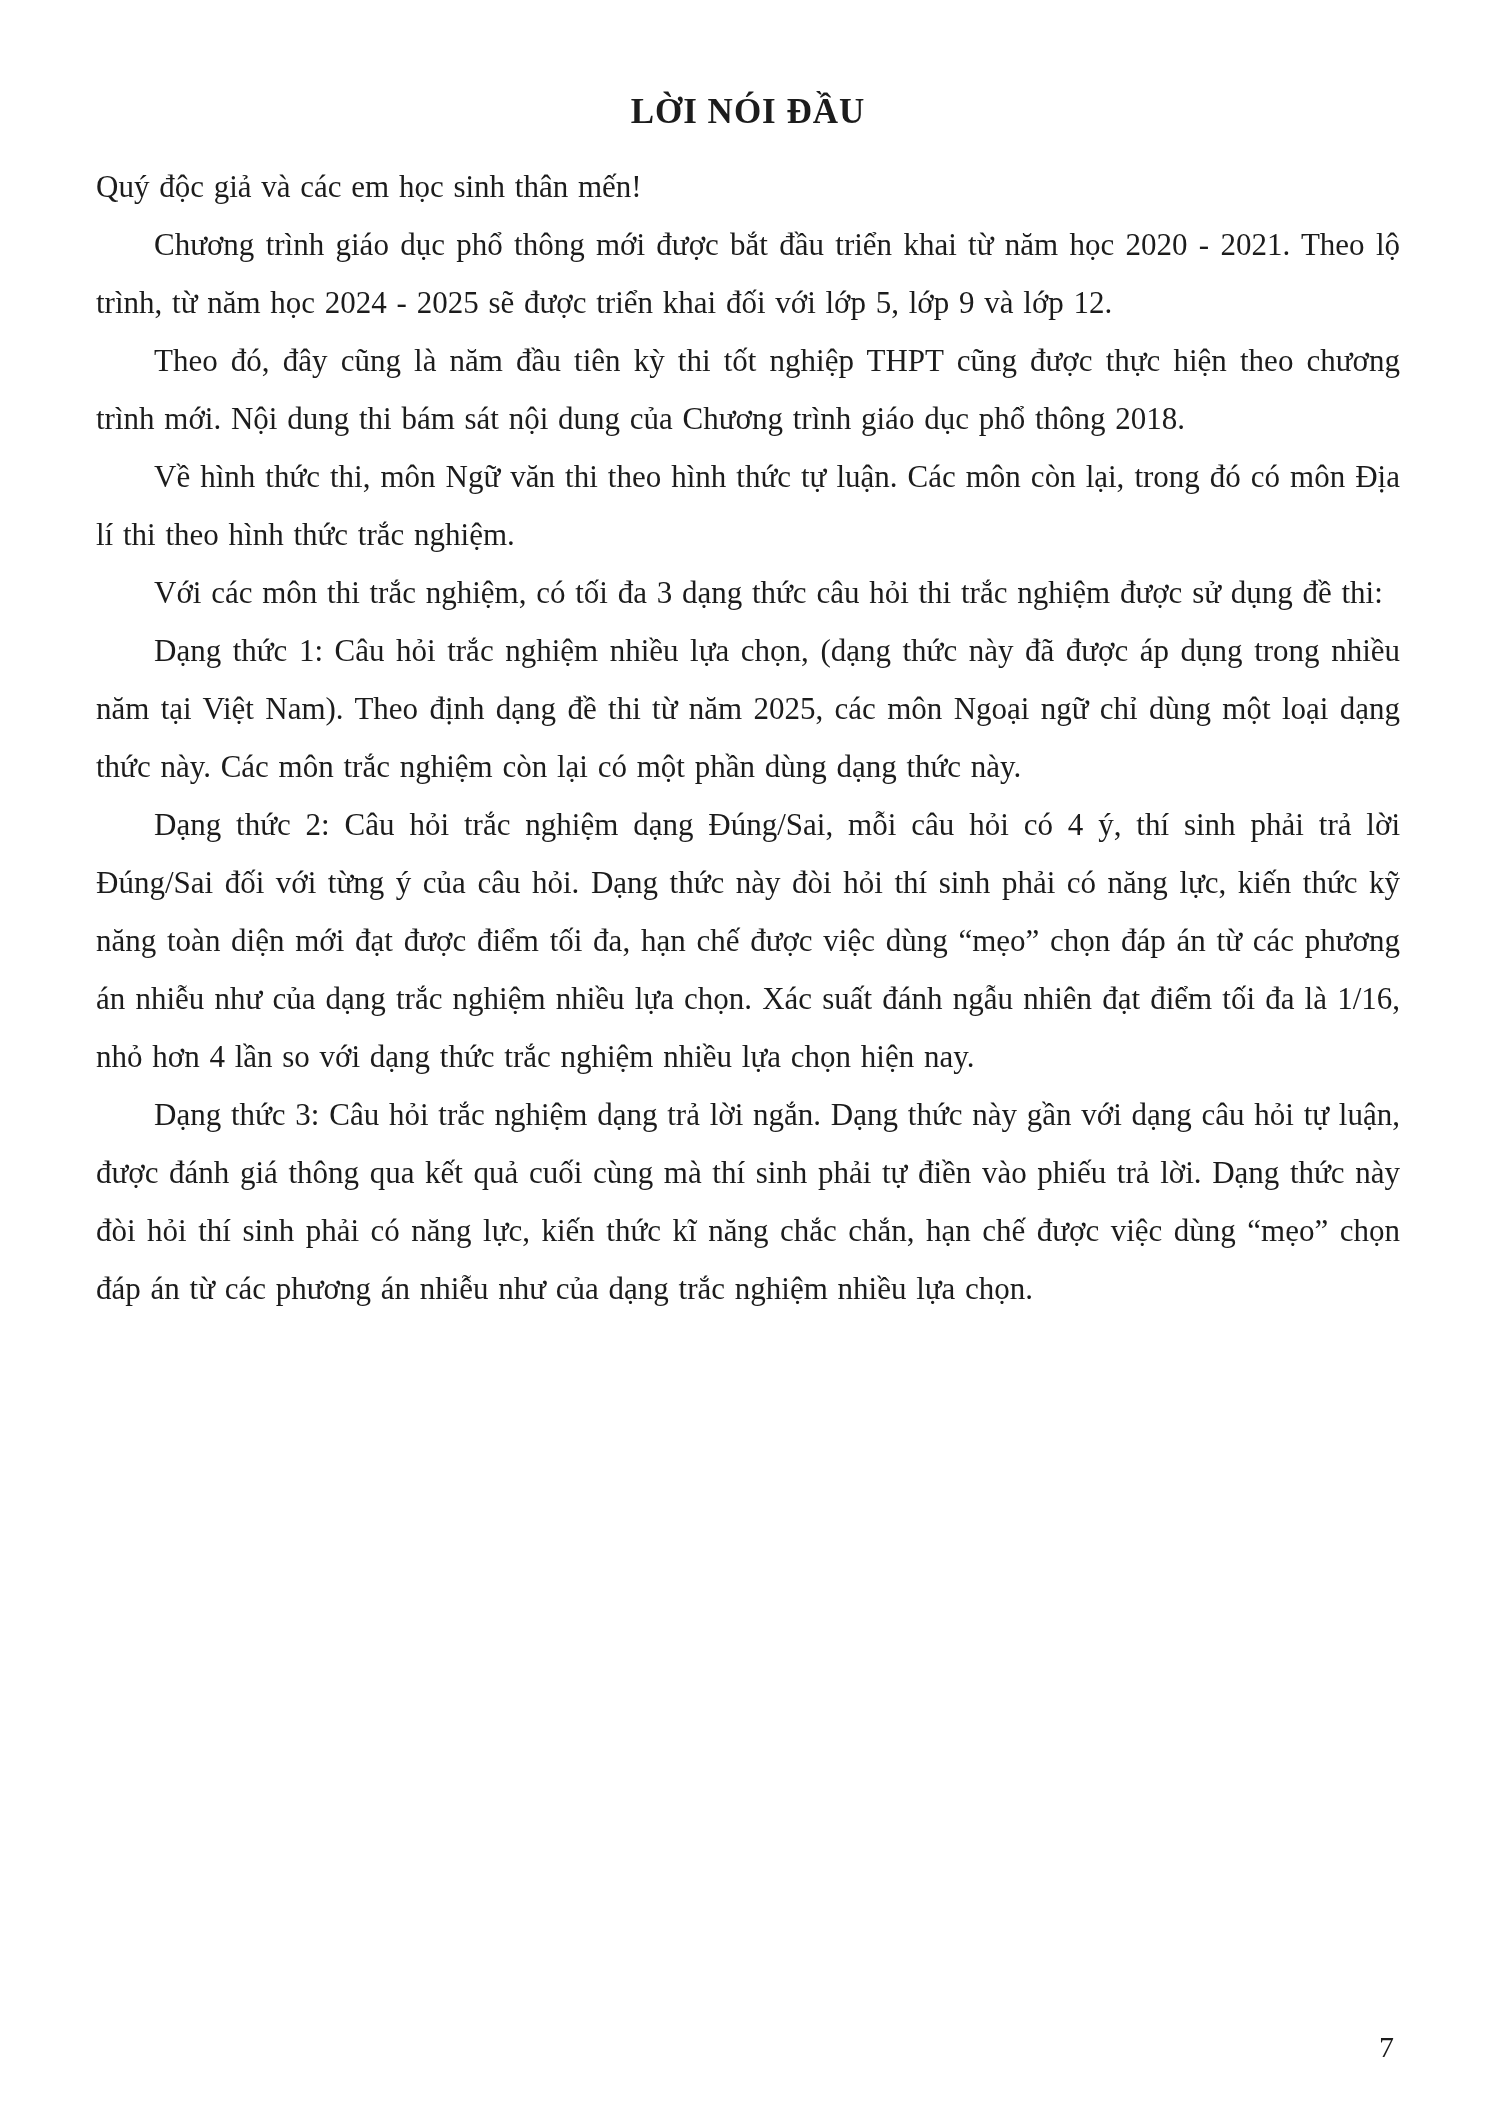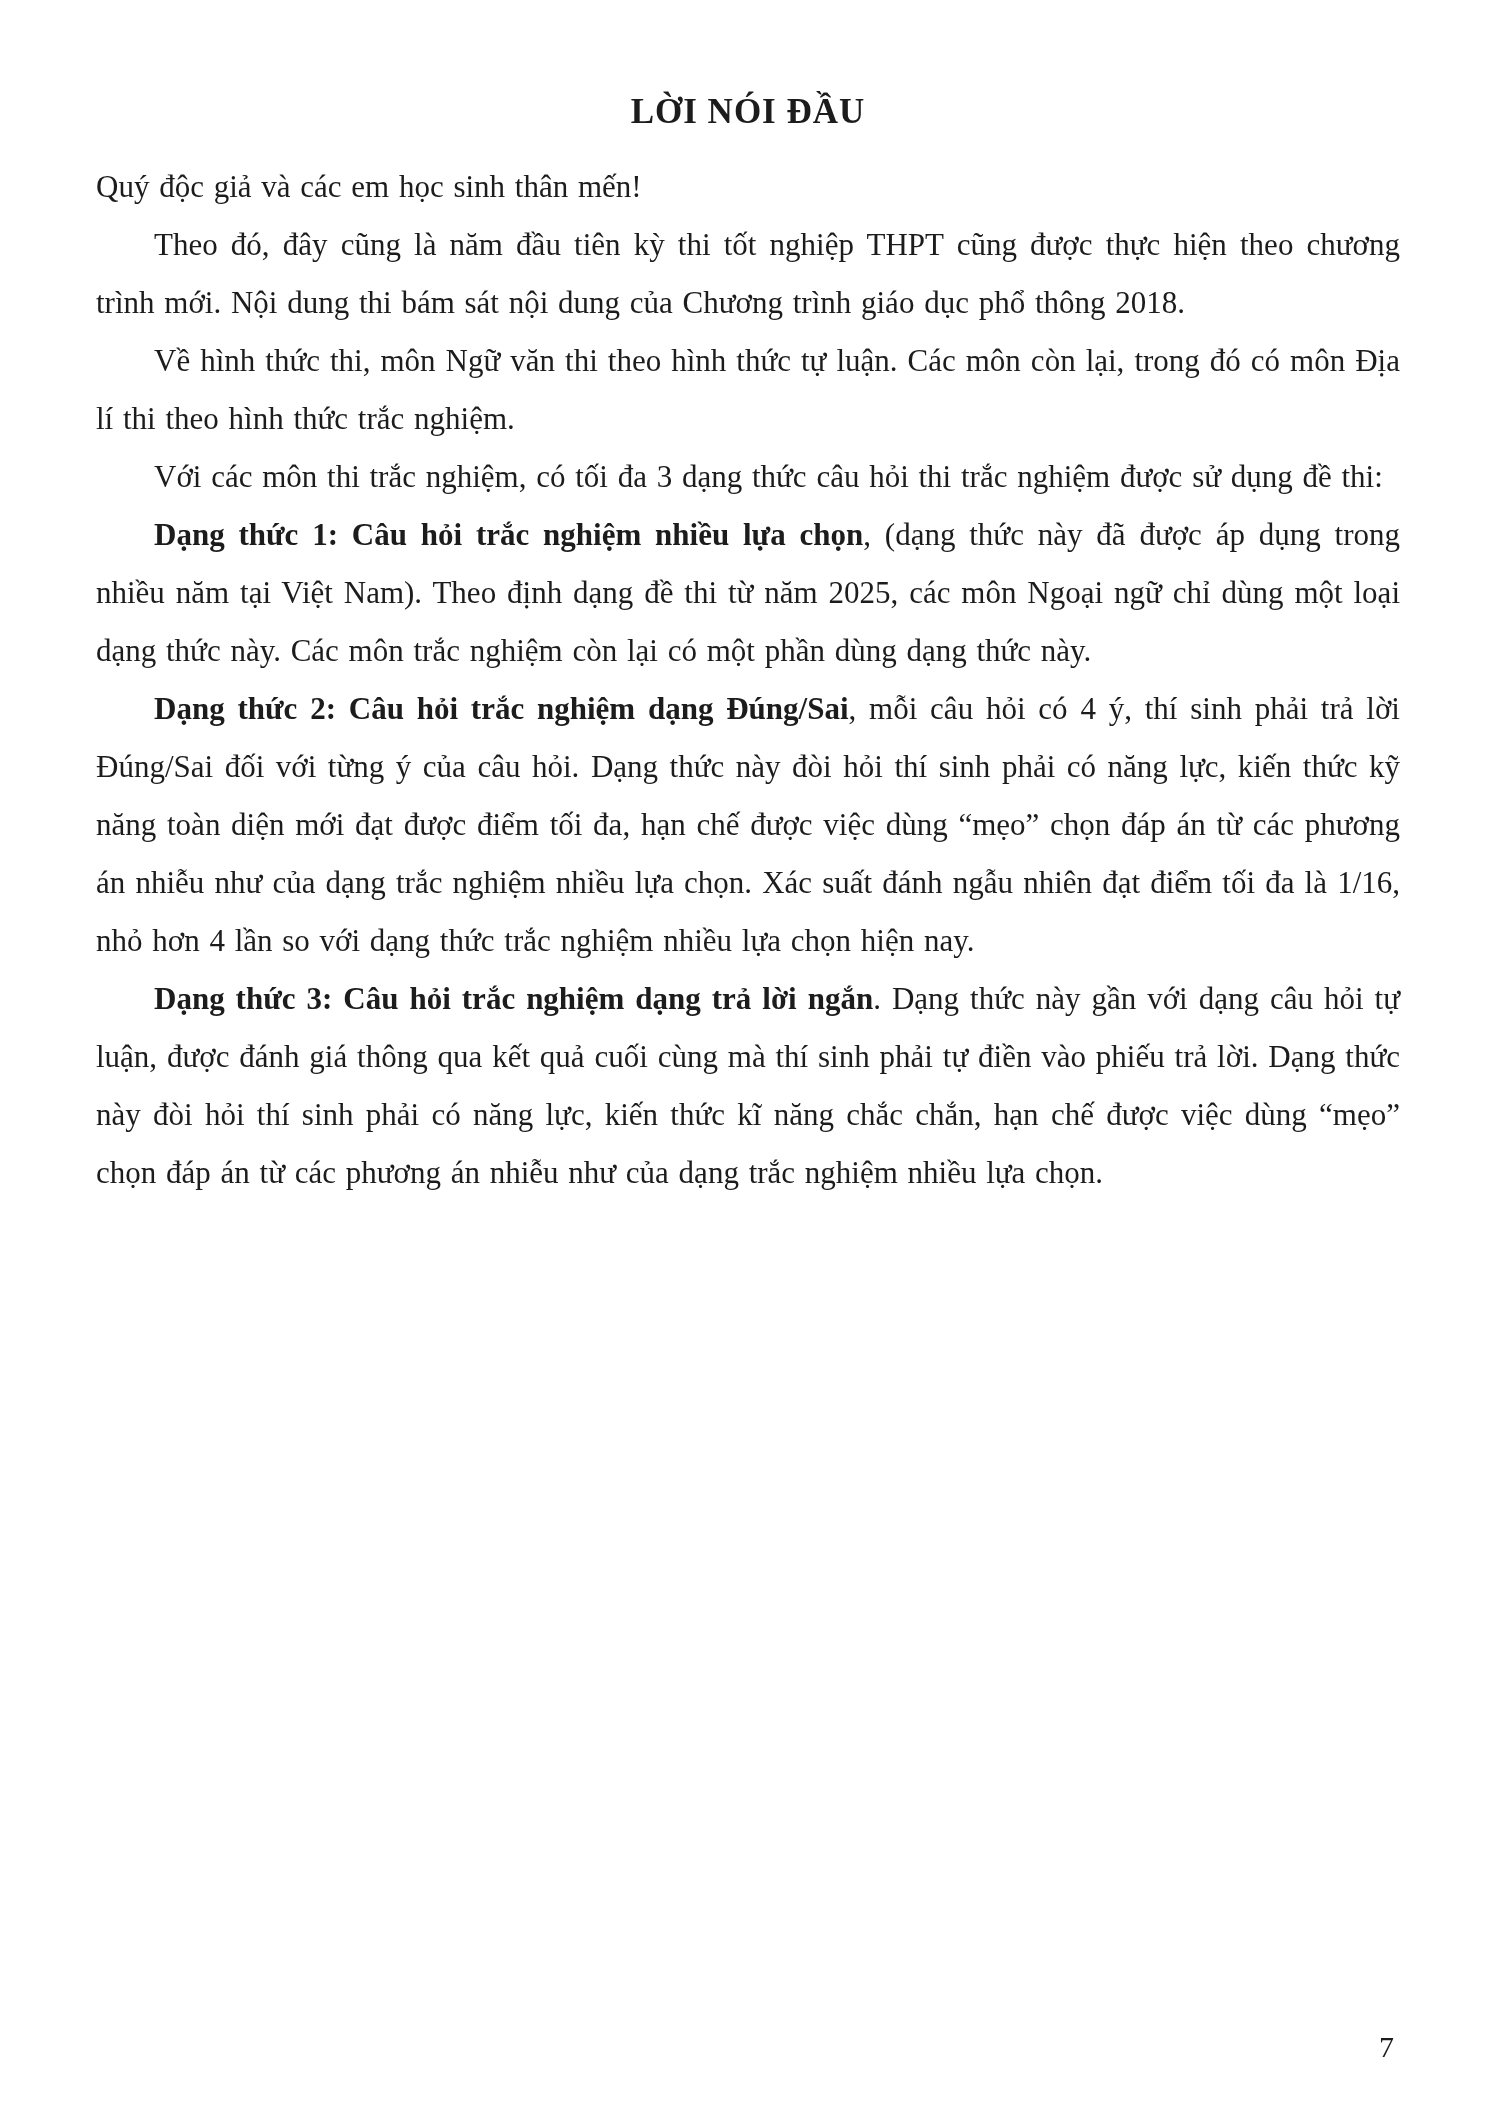--- a/index.html
+++ b/index.html
@@ -29,39 +29,40 @@
     margin: 0;
     font-size: 31px;
     line-height: 58px;
     text-align: justify;
     word-spacing: 2px;
   }
   .para.indent {
     text-indent: 58px;
   }
   .para strong {
-    font-weight: bold;
+    font-weight: normal;
   }
   .page-number {
     position: absolute;
     right: 92px;
     bottom: 62px;
     font-size: 30px;
     color: #1c1c1c;
   }
 </style>
 </head>
 <body>
 
 <div class="page">
 
   <h1 class="title">LỜI NÓI ĐẦU</h1>
 
   <p class="para"><span>Quý độc giả và các em học sinh thân mến!</span></p>
 
+  <p class="para indent"><span>Chương trình giáo dục phổ thông mới được bắt đầu triển khai từ năm học 2020 - 2021. Theo lộ trình, từ năm học 2024 - 2025 sẽ được triển khai đối với lớp 5, lớp 9 và lớp 12.</span></p>
 
   <p class="para indent"><span>Theo đó, đây cũng là năm đầu tiên kỳ thi tốt nghiệp THPT cũng được thực hiện theo chương trình mới. Nội dung thi bám sát nội dung của Chương trình giáo dục phổ thông 2018.</span></p>
 
   <p class="para indent"><span>Về hình thức thi, môn Ngữ văn thi theo hình thức tự luận. Các môn còn lại, trong đó có môn Địa lí thi theo hình thức trắc nghiệm.</span></p>
 
 
   <p class="para indent"><span>Với các môn thi trắc nghiệm, có tối đa 3 dạng thức câu hỏi thi trắc nghiệm được sử dụng đề thi:</span></p>
 
   <p class="para indent"><strong>Dạng thức 1: Câu hỏi trắc nghiệm nhiều lựa chọn</strong><span>, (dạng thức này đã được áp dụng trong nhiều năm tại Việt Nam). Theo định dạng đề thi từ năm 2025, các môn Ngoại ngữ chỉ dùng một loại dạng thức này. Các môn trắc nghiệm còn lại có một phần dùng dạng thức này.</span></p>
 

